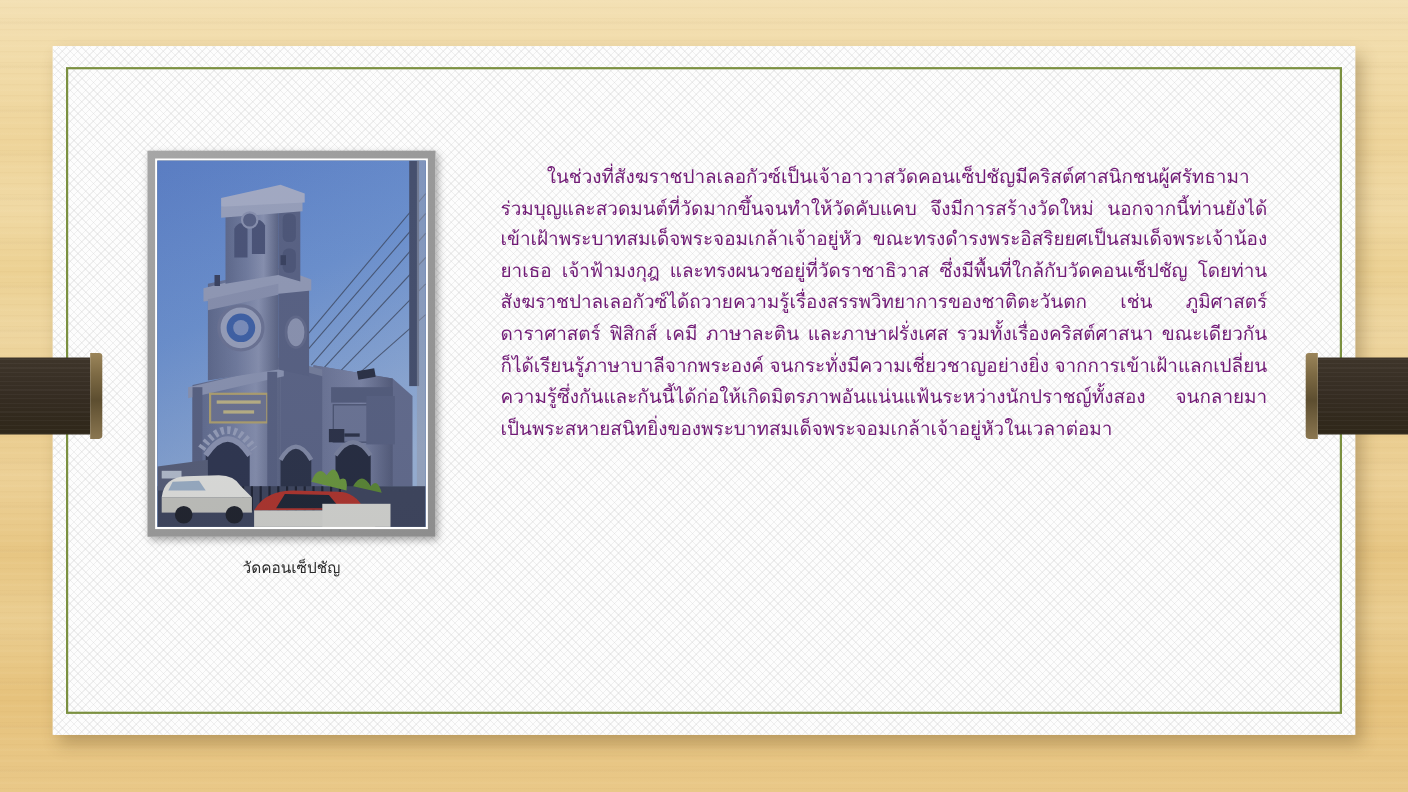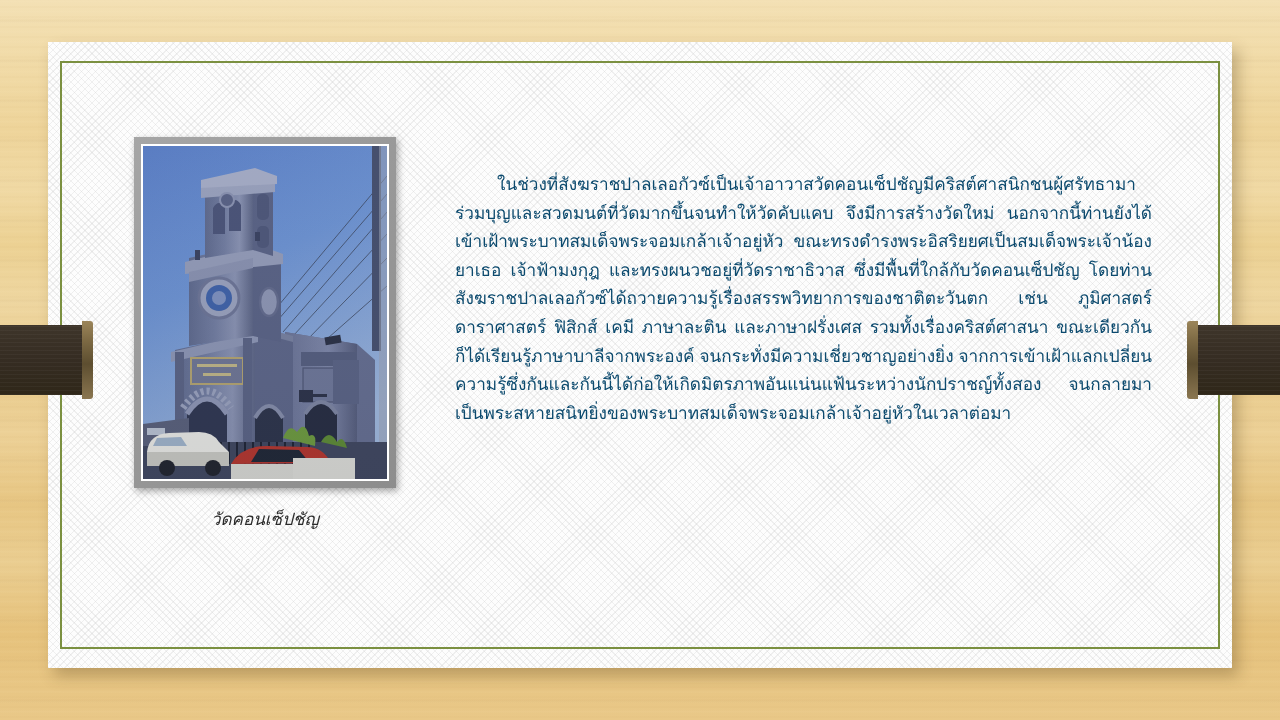--- a/index.html
+++ b/index.html
@@ -106,34 +106,32 @@
     background:#7e7e7e;
   }
   .photo{
     position:absolute;inset:9px;
     overflow:hidden;background:#5d7fbb;
   }
   .photo svg{display:block;width:100%;height:100%;}
   .caption{
     position:absolute;left:134px;top:505px;width:262px;
     text-align:center;
-    font-style:italic;
-    font-size:17px;
+    font-size:14px;
     color:#2b2b2b;
   }
   
   .bodytext{
     position:absolute;left:455px;top:146px;width:697px;
     font-size:17.2px;
     line-height:28.6px;
-    color:#0c4a6e;
+    color:#701a75;
     text-align:justify;
     text-indent:42px;
     word-break:keep-all;
-    margin-top:24px;
   }
 </style>
 </head>
 <body>
 
 <div id="slide">
 
   <div class="wood"></div>
   <div class="wood-grain"></div>
   <div class="wood-grain2"></div>

